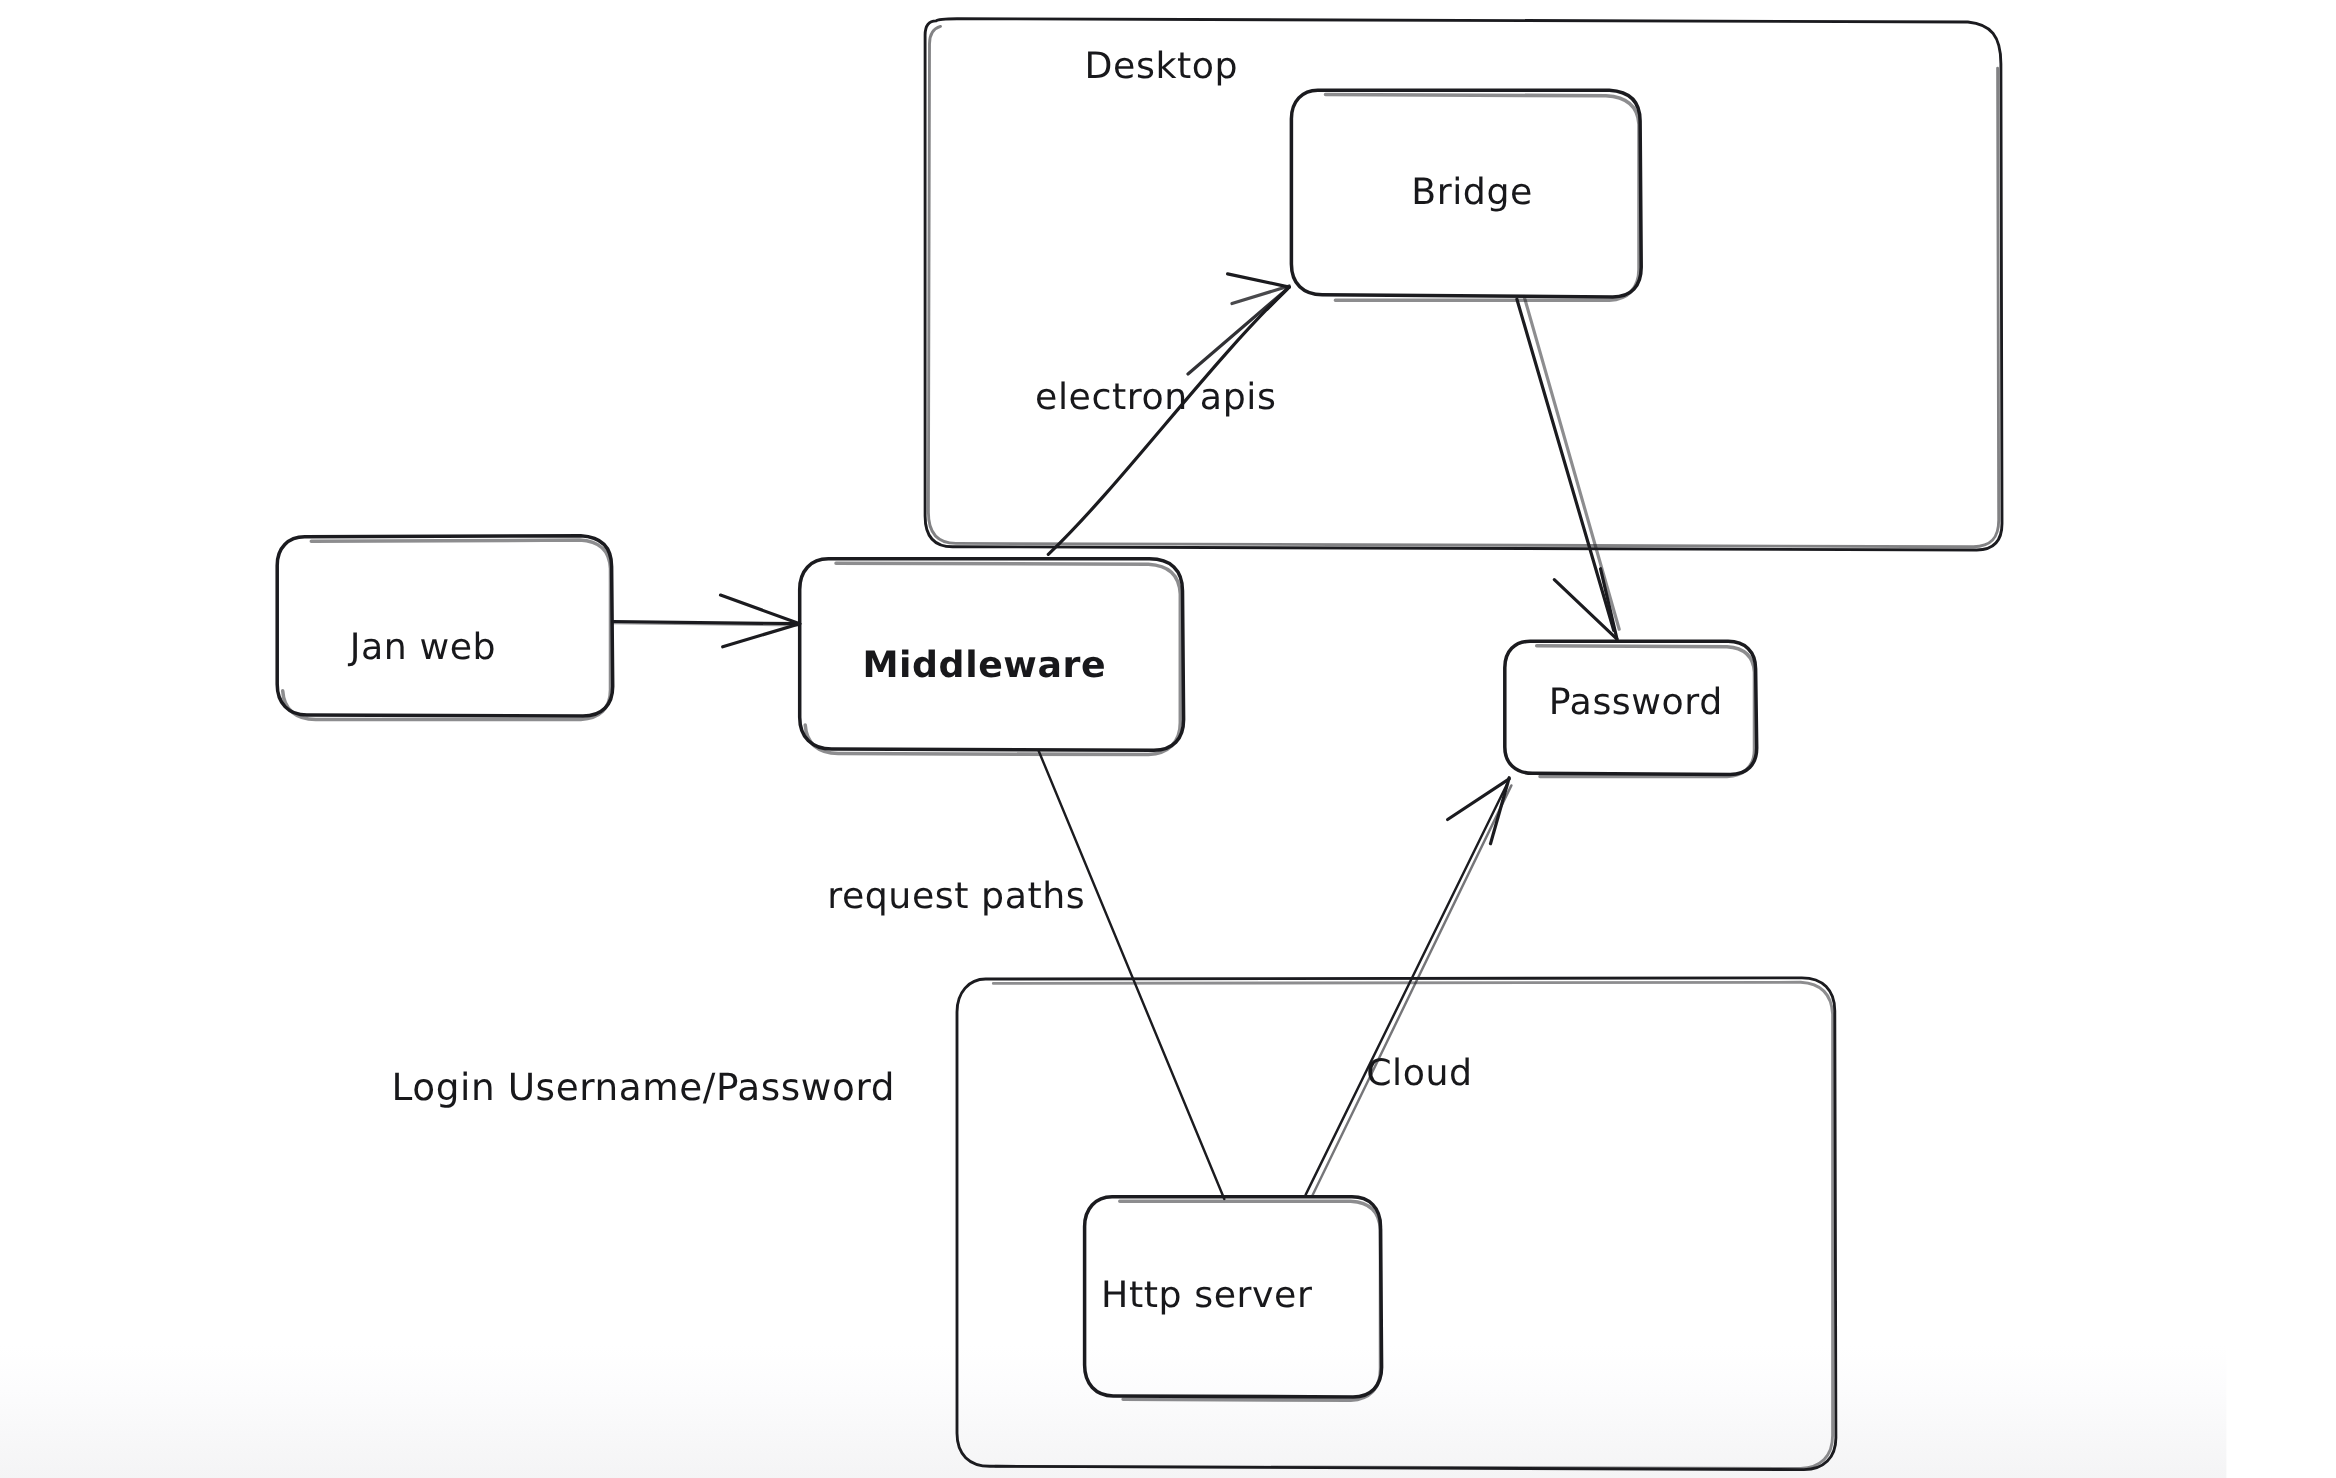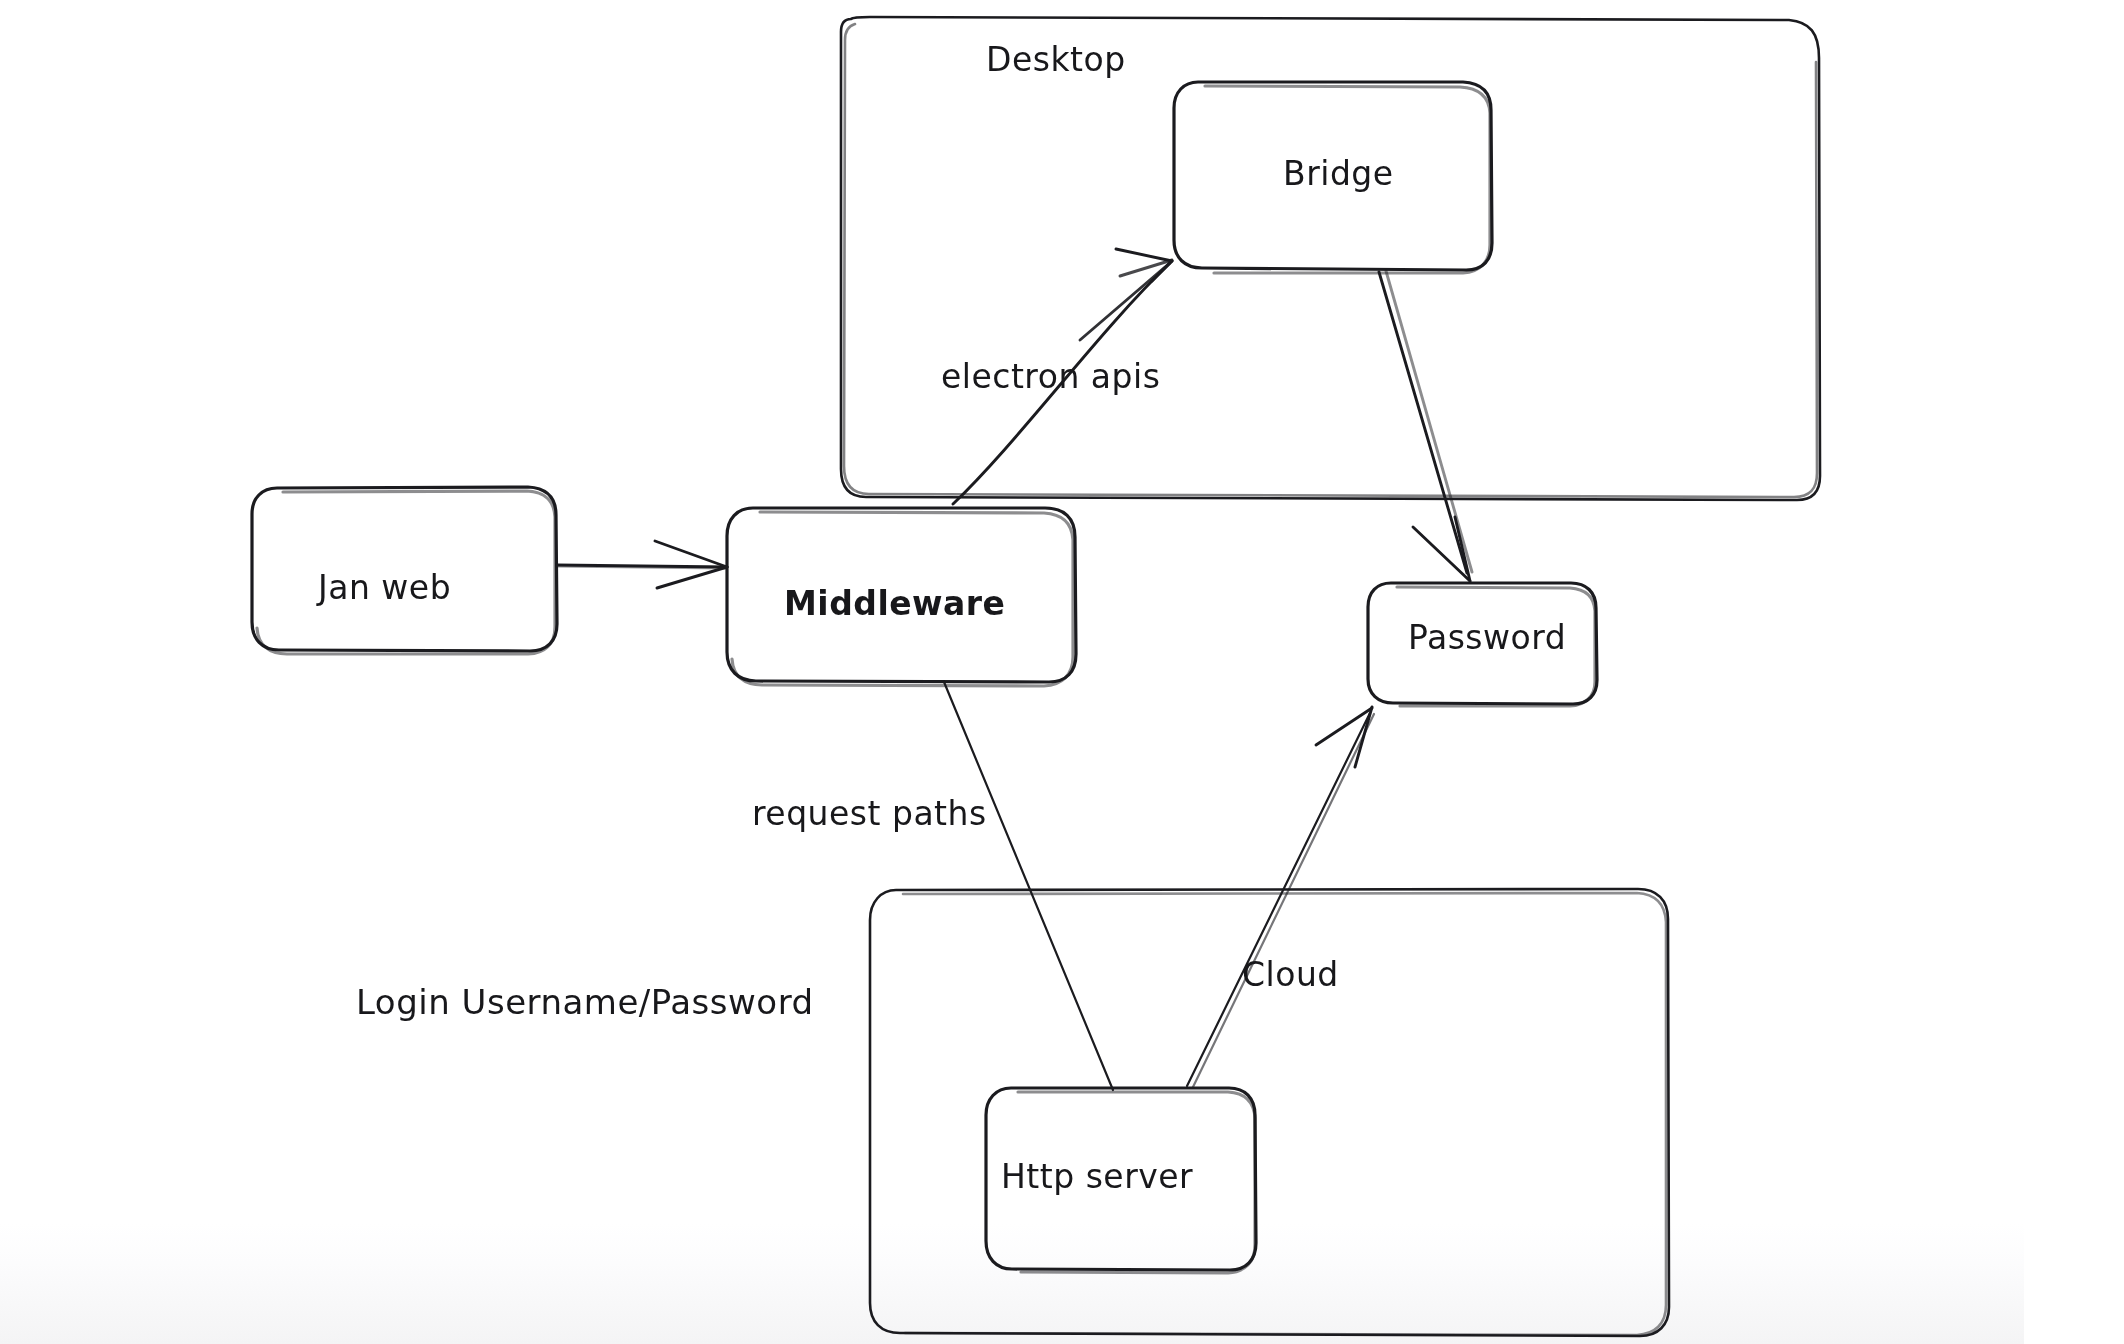--- a/index.html
+++ b/index.html
@@ -232,23 +232,23 @@
   <div class="label node-label" style="left:1283px; top:142px;margin-top:12px;">Bridge</div>
 
   <div class="label node-label" style="left:318px; top:534px;margin-top:34px;">Jan web</div>
 
   <div class="label node-label" style="left:784px; top:584px;font-weight:bold;">Middleware</div>
 
   <div class="label node-label" style="left:1408px; top:618px;">Password</div>
 
   <div class="label node-label" style="left:1001px; top:1157px;text-align:center;">Http server</div>
 
-  <div class="label edge-label" style="left:941px; top:357px;text-align:right;">electron apis</div>
+  <div class="label edge-label" style="left:941px; top:341px;text-align:right;">electron apis</div>
 
   <div class="label edge-label" style="left:752px; top:794px;">request paths</div>
 
   <div class="label edge-label" style="left:1242px; top:955px;">Cloud</div>
 
   <div class="note-block" style="position:absolute; left:356px; top:968px;">
-    <div class="label note-line" style="position:relative; left:0; top:0; margin-top:13px;">Login Username/Password</div>
+    <div class="label note-line" style="position:relative; left:0; top:0; margin-top:0;">Login Username/Password</div>
   </div>
 
 </div>
 
 </body></html>

